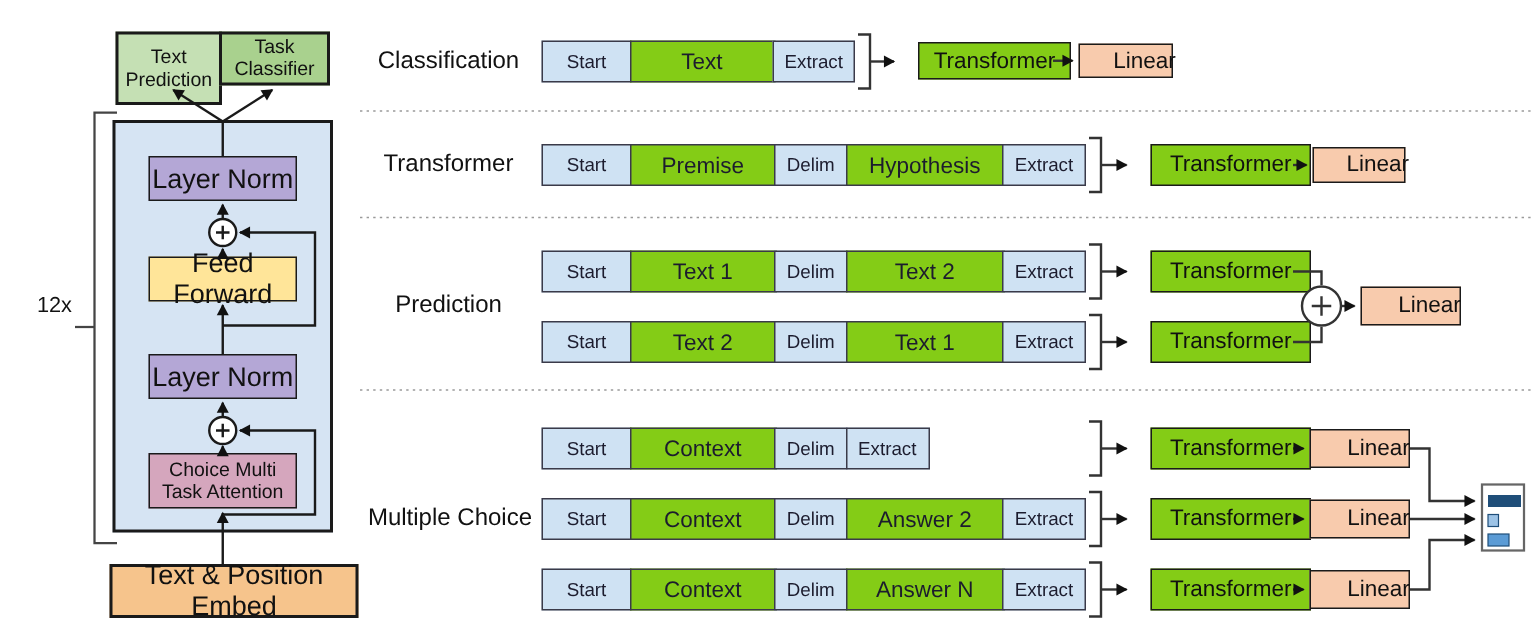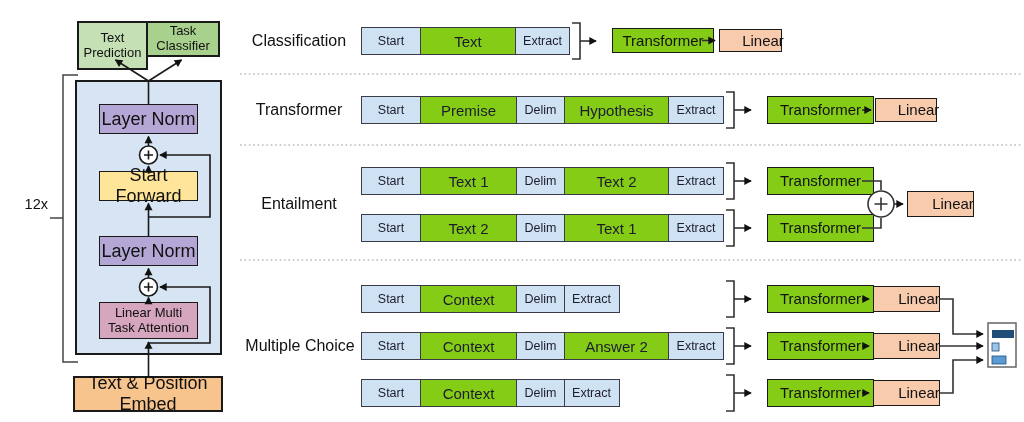--- a/index.html
+++ b/index.html
@@ -32,33 +32,33 @@
 <body>
 
 <div id="canvas">
 
   <div class="box head1" style="left:77px;top:21px;width:71px;height:49px">Text Prediction</div>
   <div class="box head2" style="left:146px;top:21px;width:74px;height:36px">Task Classifier</div>
 
   <div class="box container-blue" style="left:75px;top:80px;width:147px;height:275px"></div>
 
   <div class="box thin purple" style="left:99px;top:104px;width:99px;height:30px">Layer Norm</div>
-  <div class="box thin yellow" style="left:99px;top:171px;width:99px;height:30px">Start Forward</div>
+  <div class="box thin yellow" style="left:99px;top:171px;width:99px;height:30px">Feed Forward</div>
   <div class="box thin purple" style="left:99px;top:236px;width:99px;height:30px">Layer Norm</div>
   <div class="box thin pink" style="left:99px;top:302px;width:99px;height:37px">
-    <span>Linear Multi</span>
+    <span>Choice Multi</span>
     <span>Task Attention</span>
   </div>
-  <div class="box orange" style="left:73px;top:376px;width:150px;height:36px">Text &amp; Position Embed</div>
+  <div class="box orange" style="left:73px;top:376px;width:166px;height:36px">Text &amp; Position Embed</div>
 
   <div class="rep" style="left:14px;top:196px;width:34px;height:16px">12x</div>
 
   <div class="lbl" style="left:246px;top:32px;width:106px">Classification</div>
   <div class="lbl" style="left:246px;top:101px;width:106px">Transformer</div>
-  <div class="lbl" style="left:246px;top:195px;width:106px">Entailment</div>
+  <div class="lbl" style="left:246px;top:195px;width:106px">Prediction</div>
   <div class="lbl" style="left:240px;top:337px;width:120px">Multiple Choice</div>
 
   <div class="tokrow" style="left:361px;top:27px">
     <div class="tok s" style="width:60px">Start</div>
     <div class="tok c" style="width:97px">Text</div>
     <div class="tok s" style="width:55px">Extract</div>
   </div>
   <div class="box thin green" style="left:600px;top:28px;width:102px;height:25px">Transformer</div>
   <div class="box linear" style="left:719px;top:29px;width:63px;height:23px">Linear</div>
 
@@ -100,20 +100,21 @@
     <div class="tok s" style="width:60px">Start</div>
     <div class="tok c" style="width:98px">Context</div>
     <div class="tok s" style="width:49px">Delim</div>
     <div class="tok c" style="width:106px">Answer 2</div>
     <div class="tok s" style="width:56px">Extract</div>
   </div>
   <div class="tokrow" style="left:361px;top:379px">
     <div class="tok s" style="width:60px">Start</div>
     <div class="tok c" style="width:98px">Context</div>
     <div class="tok s" style="width:49px">Delim</div>
+    <div class="tok c" style="width:106px">Answer N</div>
     <div class="tok s" style="width:56px">Extract</div>
   </div>
   <div class="box thin green" style="left:755px;top:285px;width:107px;height:28px">Transformer</div>
   <div class="box thin green" style="left:755px;top:332px;width:107px;height:28px">Transformer</div>
   <div class="box thin green" style="left:755px;top:379px;width:107px;height:28px">Transformer</div>
   <div class="box linear" style="left:873px;top:286px;width:67px;height:26px">Linear</div>
   <div class="box linear" style="left:873px;top:333px;width:67px;height:26px">Linear</div>
   <div class="box linear" style="left:873px;top:380px;width:67px;height:26px">Linear</div>
 
   <svg class="overlay" width="1024" height="422" viewBox="0 0 1024 422">

